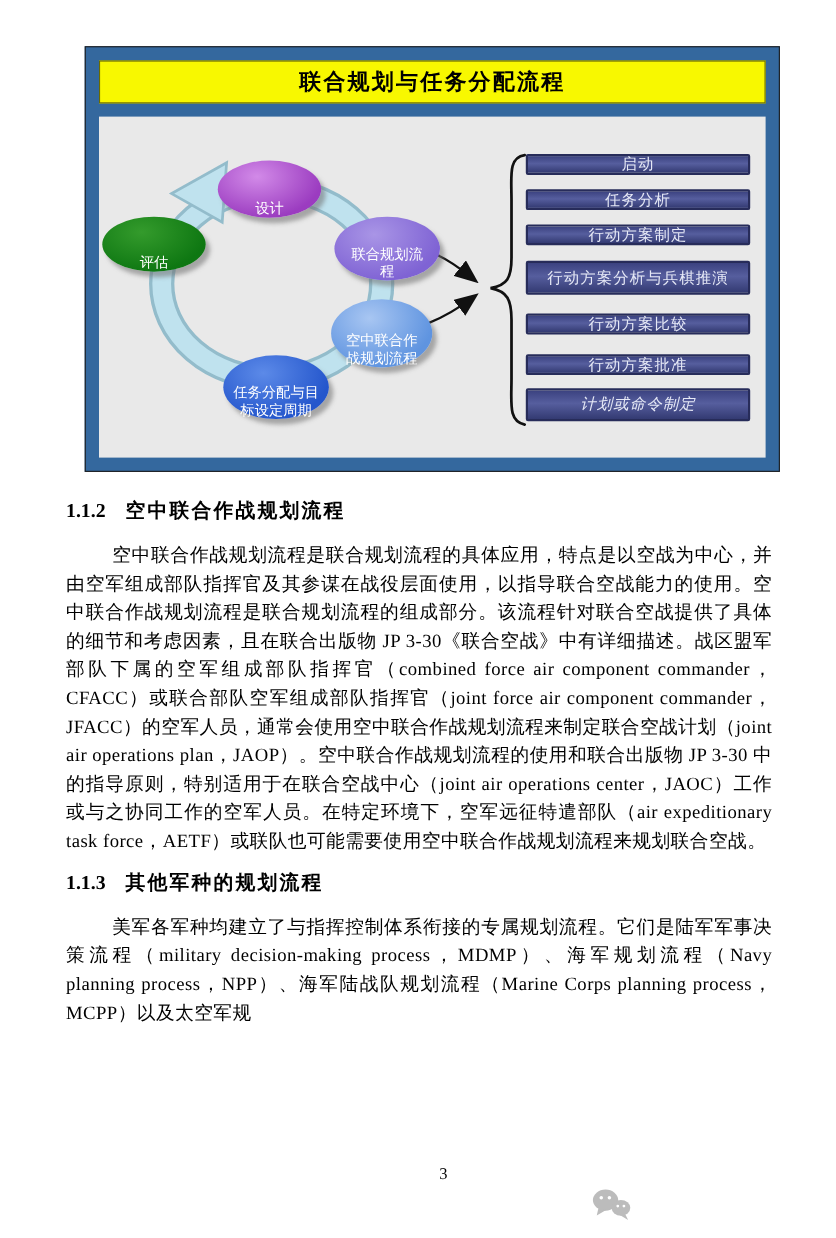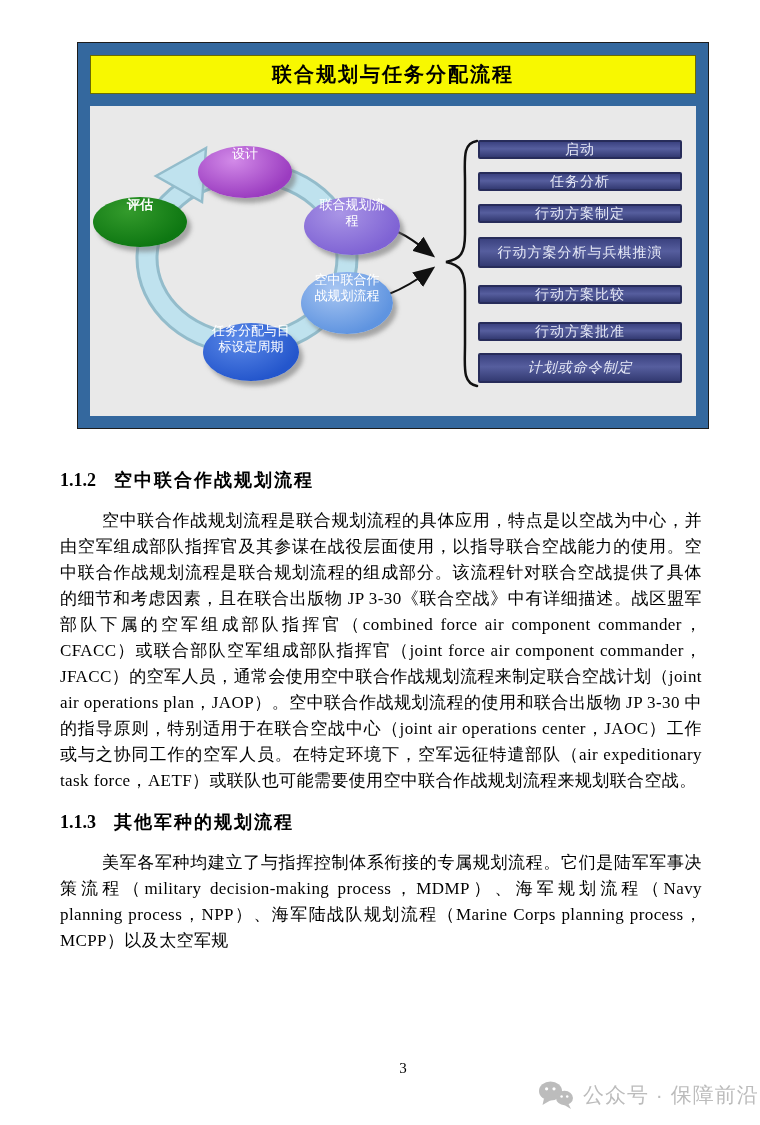--- a/index.html
+++ b/index.html
@@ -10,21 +10,21 @@
   .figure{position:absolute;left:77px;top:42px;width:632px;height:387px;
           background:#34689e;border:1px solid #1c1c1c;box-sizing:border-box;}
   .fig-title{position:absolute;left:12px;top:12px;right:12px;height:39px;
              background:#f8f800;border:1px solid #6b6b00;box-sizing:border-box;
              display:flex;align-items:center;justify-content:center;
              font-size:20px;font-weight:bold;letter-spacing:2px;}
   .fig-canvas{position:absolute;left:12px;top:63px;right:12px;bottom:12px;
               background:#e9e9e9;}
   .fig-canvas svg.layer{position:absolute;left:0;top:0;}
 
-  .node{position:absolute;border-radius:50%;display:flex;align-items:flex-start;justify-content:center;
+  .node{position:absolute;border-radius:50%;display:flex;align-items:flex-end;justify-content:center;
         color:#fff;font-size:13px;line-height:16px;text-align:center;
         box-shadow:4px 5px 4px rgba(110,110,110,.55);}
   .node span{display:block;}
   .n-design {left:108px;top:40px; width:94px;height:52px;}
   .n-assess {left:3px;  top:91px; width:94px;height:50px;}
   .n-execute{left:0px;  top:166px;width:90px;height:56px;}
   .n-joint  {left:214px;top:91px; width:96px;height:58px;}
   .n-joint span{max-width:74px;}
   .n-air    {left:211px;top:166px;width:92px;height:62px;}
   .n-air span{max-width:70px;}
@@ -39,21 +39,21 @@
   .s1{top:34px;height:19px;}
   .s2{top:66px;height:19px;}
   .s3{top:98px;height:19px;}
   .s4{top:131px;height:31px;}
   .s5{top:179px;height:19px;font-family:Liberation Mono, monospace;}
   .s6{top:216px;height:19px;}
   .s7{top:247px;height:30px;font-style:italic;}
 
   
   .content{position:absolute;left:60px;top:452px;width:642px;}
-  h2.sec{display:flex;align-items:baseline;gap:18px;margin:16px 0 16px;padding:0;}
+  h2.sec{display:flex;align-items:baseline;gap:18px;margin:0 0 16px;padding:0;}
   h2.sec .num{font-family:"Liberation Serif","DejaVu Serif",serif;font-size:18px;font-weight:700;}
   h2.sec .ttl{font-family:"Liberation Sans","DejaVu Sans",sans-serif;font-size:18px;font-weight:700;letter-spacing:2px;}
   p.body{margin:0;font-size:17px;line-height:26px;letter-spacing:.4px;
          text-align:justify;text-indent:42px;}
   p.p1{margin-bottom:12px;}
 
   
   .page-num{position:absolute;left:0;top:1060px;width:806px;text-align:center;font-size:15px;}
   .watermark{position:absolute;left:538px;top:1080px;display:flex;align-items:center;gap:9px;
              color:#bcbcbc;font-family:"Liberation Sans","DejaVu Sans",sans-serif;
@@ -84,21 +84,21 @@
 
         <path d="M 308 126 C 323 133 332 141 342 149" fill="none" stroke="#111" stroke-width="2" marker-end="url(#ah)"></path>
         <path d="M 299 188 C 317 181 330 172 342 163" fill="none" stroke="#111" stroke-width="2" marker-end="url(#ah)"></path>
 
         <path d="M 387 35 C 372 37 375 54 375 76 L 375 128 C 375 147 371 153 356 156 C 371 159 375 166 375 185 L 375 238 C 375 261 372 277 387 280" fill="none" stroke="#111" stroke-width="2.5" stroke-linecap="round"></path>
       </svg>
 
       <div class="node n-design" style="background: radial-gradient(at 38% 28%, rgb(210, 138, 232) 0%, rgb(155, 60, 192) 72%);">
           <span>设计</span>
         </div>
-      <div class="node n-assess" style="background: radial-gradient(at 38% 28%, rgb(52, 155, 44) 0%, rgb(14, 119, 18) 72%); font-weight: bold;">
+      <div class="node n-assess" style="background: radial-gradient(at 38% 28%, rgb(52, 155, 44) 0%, rgb(14, 119, 18) 72%);">
           <span>评估</span>
         </div>
       <div class="node n-joint" style="background: radial-gradient(at 38% 28%, rgb(169, 149, 230) 0%, rgb(127, 99, 212) 72%);">
           <span>联合规划流程</span>
         </div>
       <div class="node n-air" style="background: radial-gradient(at 38% 28%, rgb(168, 198, 242) 0%, rgb(95, 148, 224) 72%);">
           <span>空中联合作战规划流程</span>
         </div>
       <div class="node n-tasking" style="background: radial-gradient(at 38% 28%, rgb(92, 138, 232) 0%, rgb(36, 86, 204) 72%);">
           <span>任务分配与目标设定周期</span>
@@ -148,16 +148,15 @@
     <svg width="36" height="30" viewBox="0 0 36 30">
       <ellipse cx="12.5" cy="11" rx="11.5" ry="9.6" fill="#bcbcbc"></ellipse>
       <polygon points="6,18.5 4.5,25 13,20" fill="#bcbcbc"></polygon>
       <circle cx="8.6" cy="8.8" r="1.6" fill="#ffffff"></circle>
       <circle cx="16" cy="8.8" r="1.6" fill="#ffffff"></circle>
       <ellipse cx="26.5" cy="18" rx="8.5" ry="7.2" fill="#bcbcbc"></ellipse>
       <polygon points="30.5,24 33,29 25.5,24.5" fill="#bcbcbc"></polygon>
       <circle cx="23.6" cy="16.4" r="1.25" fill="#ffffff"></circle>
       <circle cx="29.2" cy="16.4" r="1.25" fill="#ffffff"></circle>
     </svg>
-    <span>公众号 · 保障前沿</span>
   </div>
 
 </div>
 
 </body></html>

